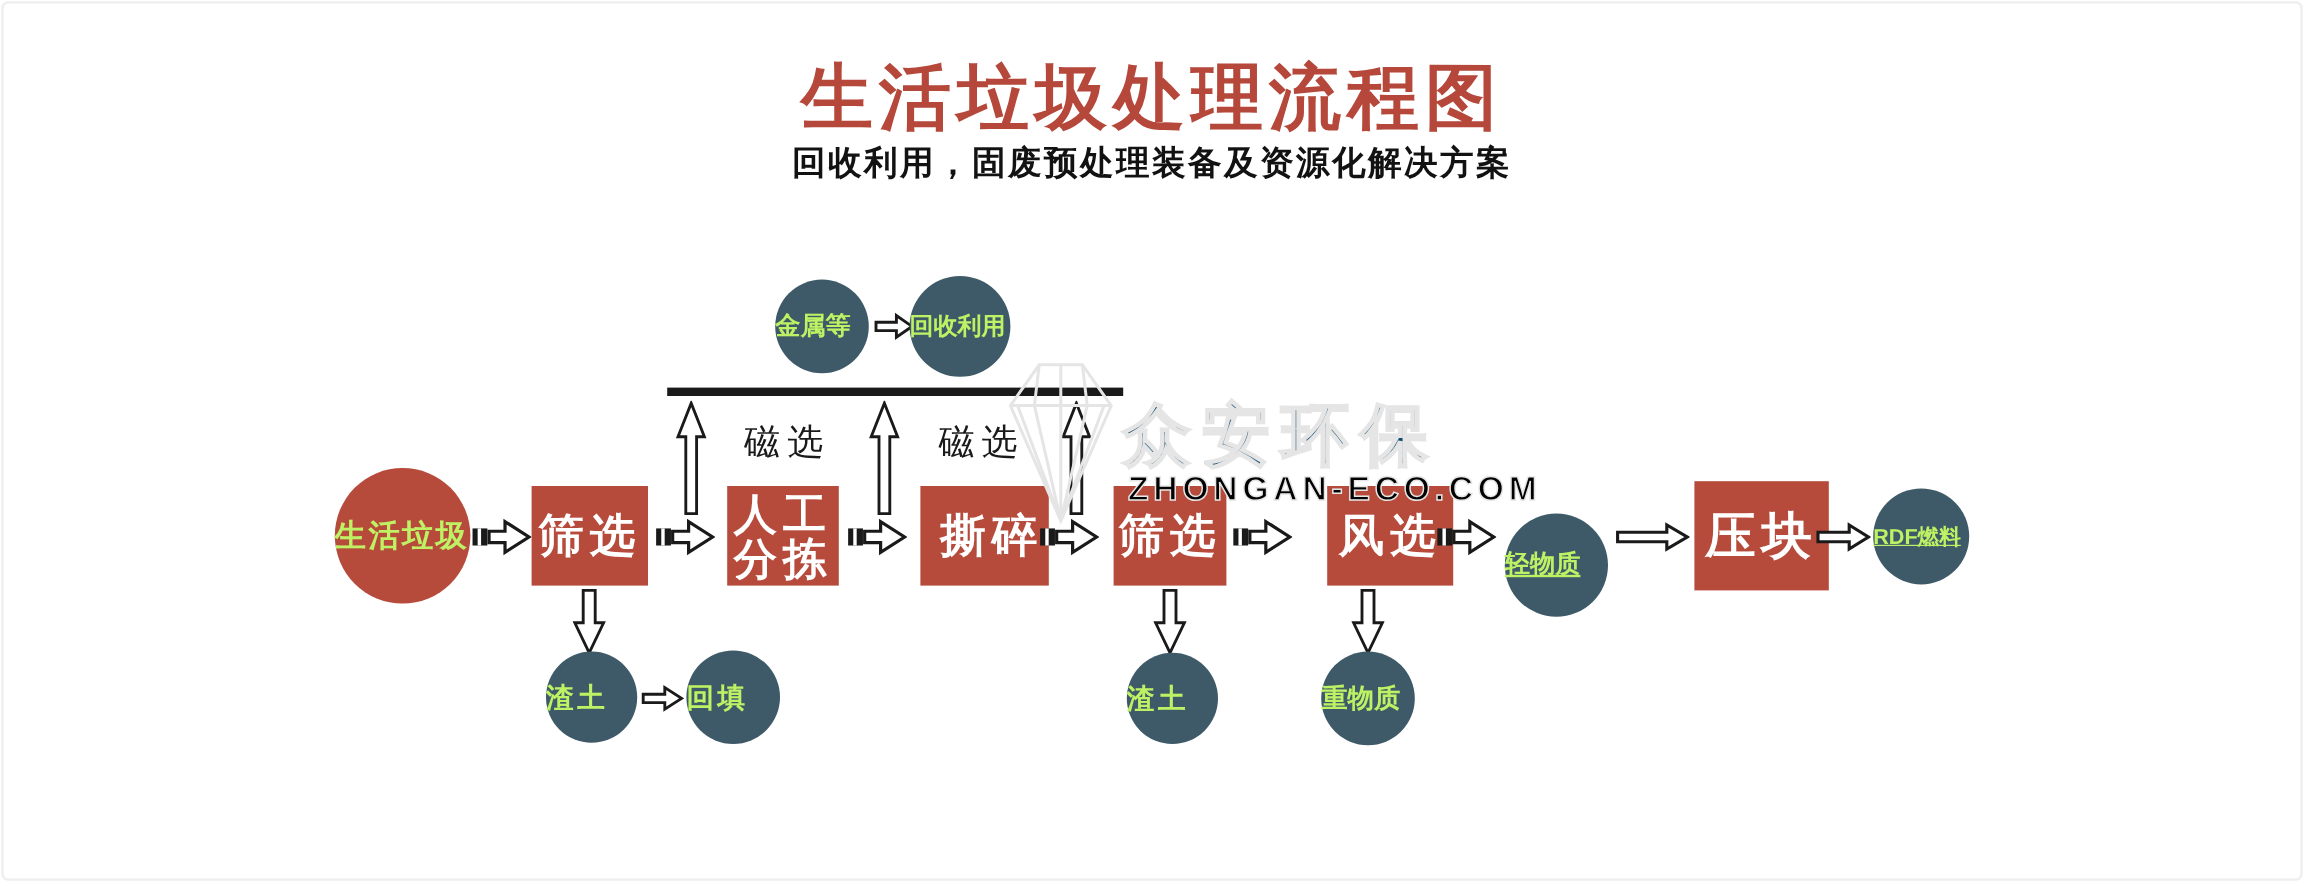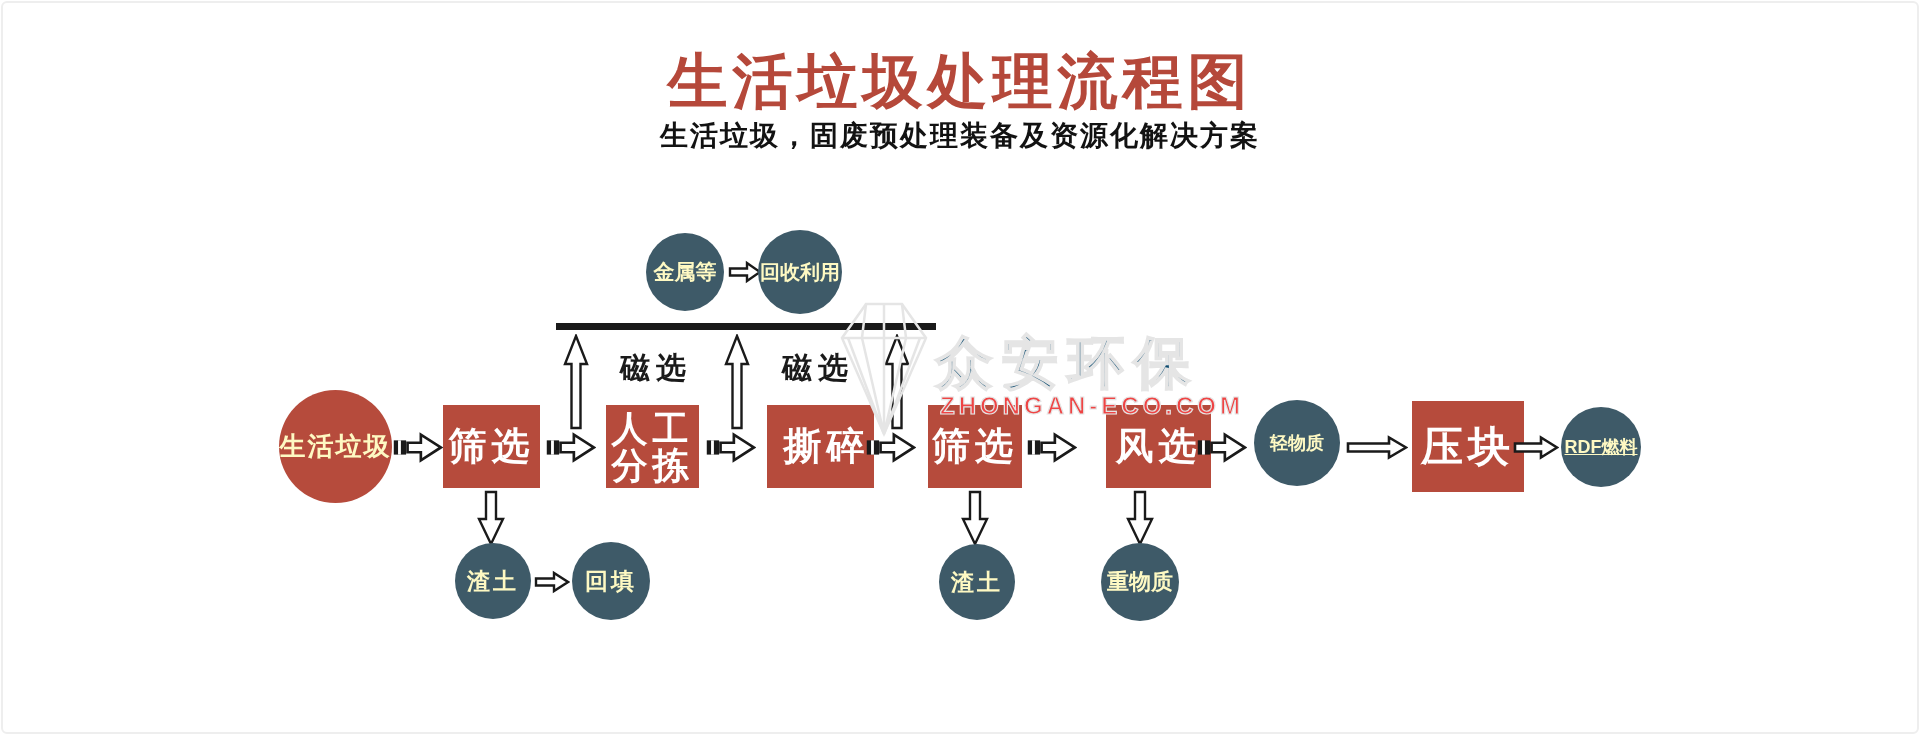--- a/index.html
+++ b/index.html
@@ -16,56 +16,56 @@
     font-size:60px; font-weight:800; letter-spacing:5px; color:var(--accent_red);
     z-index:2;
   }
   .subtitle {
     position:absolute; top:117px; left:0; width:100%; text-align:center;
     font-size:28px; font-weight:600; letter-spacing:2px; color:#121212;
     font-family:"Liberation Serif","DejaVu Serif",serif; z-index:2;
   }
   .circle {
     position:absolute; border-radius:50%; display:flex; align-items:center;
-    justify-content:center; color:#fef9c3; font-weight:bold; text-align:center;
+    color:#bef264; font-weight:bold; text-align:center;
     z-index:2; line-height:1.15;
   }
   .circle.red   { background:var(--node_red); }
   .circle.slate { background:var(--node_slate); }
   .box {
     position:absolute; background:var(--node_red); color:#ffffff; font-weight:bold;
     display:flex; flex-direction:column; align-items:center; justify-content:center;
     text-align:center; z-index:2; letter-spacing:5px;
   }
   .box span { display:block; }
   .arrow { position:absolute; z-index:2; }
   .arrow svg { display:block; }
   .maglabel {
-    position:absolute; font-size:30px; font-weight:bold; color:#1a1a1a;
+    position:absolute; font-size:30px; font-weight:normal; color:#1a1a1a;
     text-align:center; letter-spacing:6px; z-index:2;
   }
   .sepline { position:absolute; background:var(--separator_black); z-index:2; }
   
   .wm { position:absolute; z-index:5; color:var(--watermark_gray); pointer-events:none; }
   .wm-brand {
     font-size:56px; font-weight:bold; letter-spacing:10px;
     color:#0c4a6e; -webkit-text-stroke:2px var(--watermark_gray);
   }
   .wm-domain {
-    font-size:24px; font-weight:bold; letter-spacing:4px;
-    color:#ef4444; -webkit-text-stroke:1.2px var(--watermark_gray);
+    font-size:28px; font-weight:bold; letter-spacing:4px;
+    color:#000000; -webkit-text-stroke:1.2px var(--watermark_gray);
   }
 </style>
 </head>
 <body>
 
 <div class="frame"></div>
 
 <div class="title">生活垃圾处理流程图</div>
-<div class="subtitle">生活垃圾，固废预处理装备及资源化解决方案</div>
+<div class="subtitle">回收利用，固废预处理装备及资源化解决方案</div>
 
 <div class="circle slate" style="left:646px; top:233px; width:78px; height:78px; font-size:21px;">
   <span>金属等</span>
 </div>
 
 <div class="arrow" style="left:728px; top:259px;">
   <svg width="34" height="26" viewBox="0 0 34 26">
     <path d="M2 9.5 L19 9.5 L19 4 L32 13 L19 22 L19 16.5 L2 16.5 Z" fill="#ffffff" stroke="#1a1a1a" stroke-width="2.4"></path>
   </svg>
 </div>
@@ -161,21 +161,21 @@
 </div>
 
 <div class="arrow" style="left:1197px; top:428px;">
   <svg width="50" height="38" viewBox="0 0 52 40">
     <rect x="0.5" y="13" width="13" height="15" fill="#1a1a1a"></rect>
     <rect x="5" y="13" width="3" height="15" fill="#ffffff"></rect>
     <path d="M15 15.5 L29 15.5 L29 7 L50 20.5 L29 34 L29 25.5 L15 25.5 Z" fill="#ffffff" stroke="#1a1a1a" stroke-width="2.8"></path>
   </svg>
 </div>
 
-<div class="circle slate" style="left:1254px; top:400px; width:86px; height:86px; font-size:18px;">
+<div class="circle slate" style="left:1254px; top:428px; width:86px; height:86px; font-size:21px;text-decoration:underline;">
   <span>轻物质</span>
 </div>
 
 <div class="arrow" style="left:1346px; top:433px;">
   <svg width="62" height="29" viewBox="0 0 62 29">
     <path d="M2 10.5 L43 10.5 L43 4.5 L60 14.5 L43 24.5 L43 18.5 L2 18.5 Z" fill="#ffffff" stroke="#1a1a1a" stroke-width="2.6"></path>
   </svg>
 </div>
 
 <div class="box" style="left:1412px; top:401px; width:112px; height:91px; font-size:42px;">

